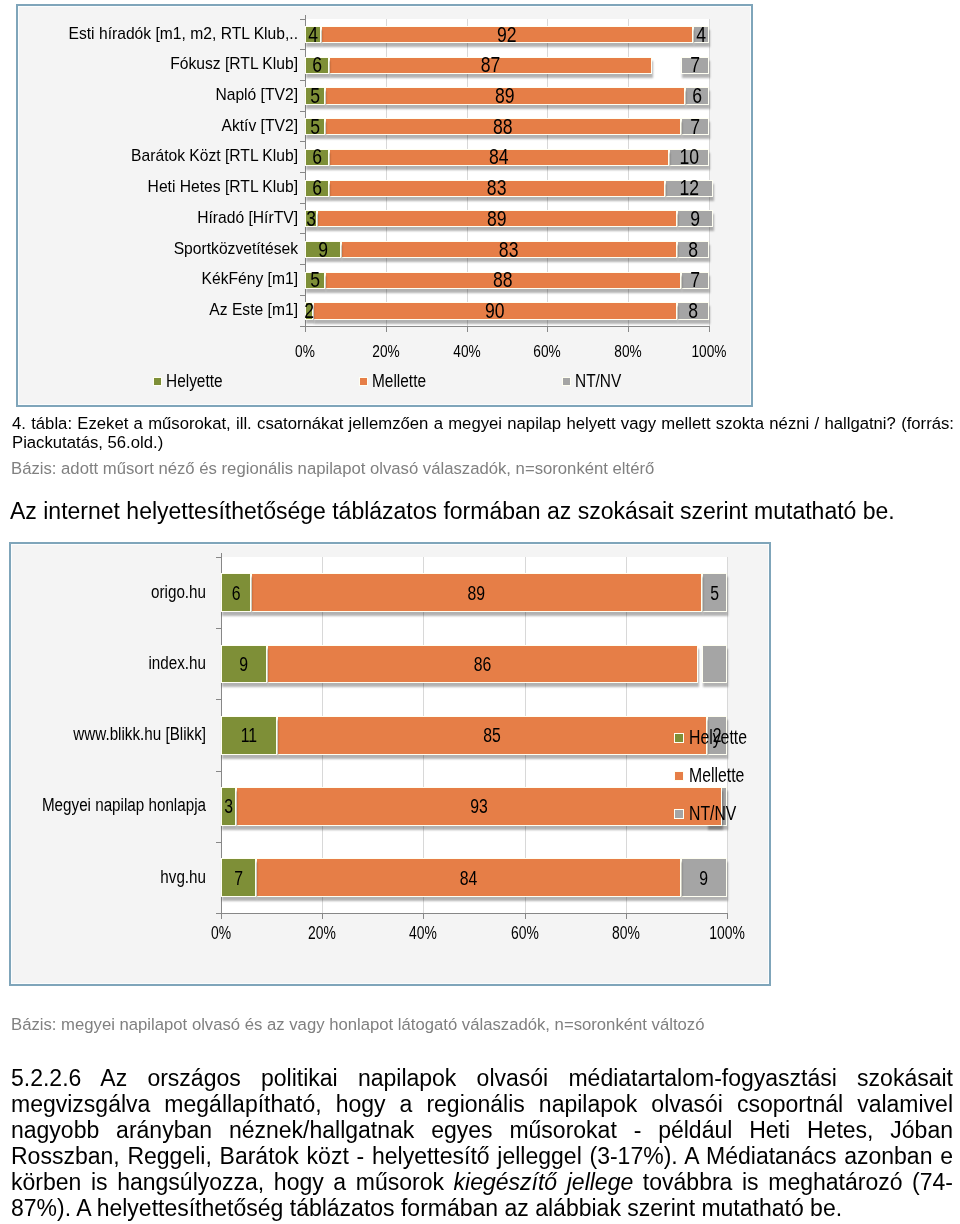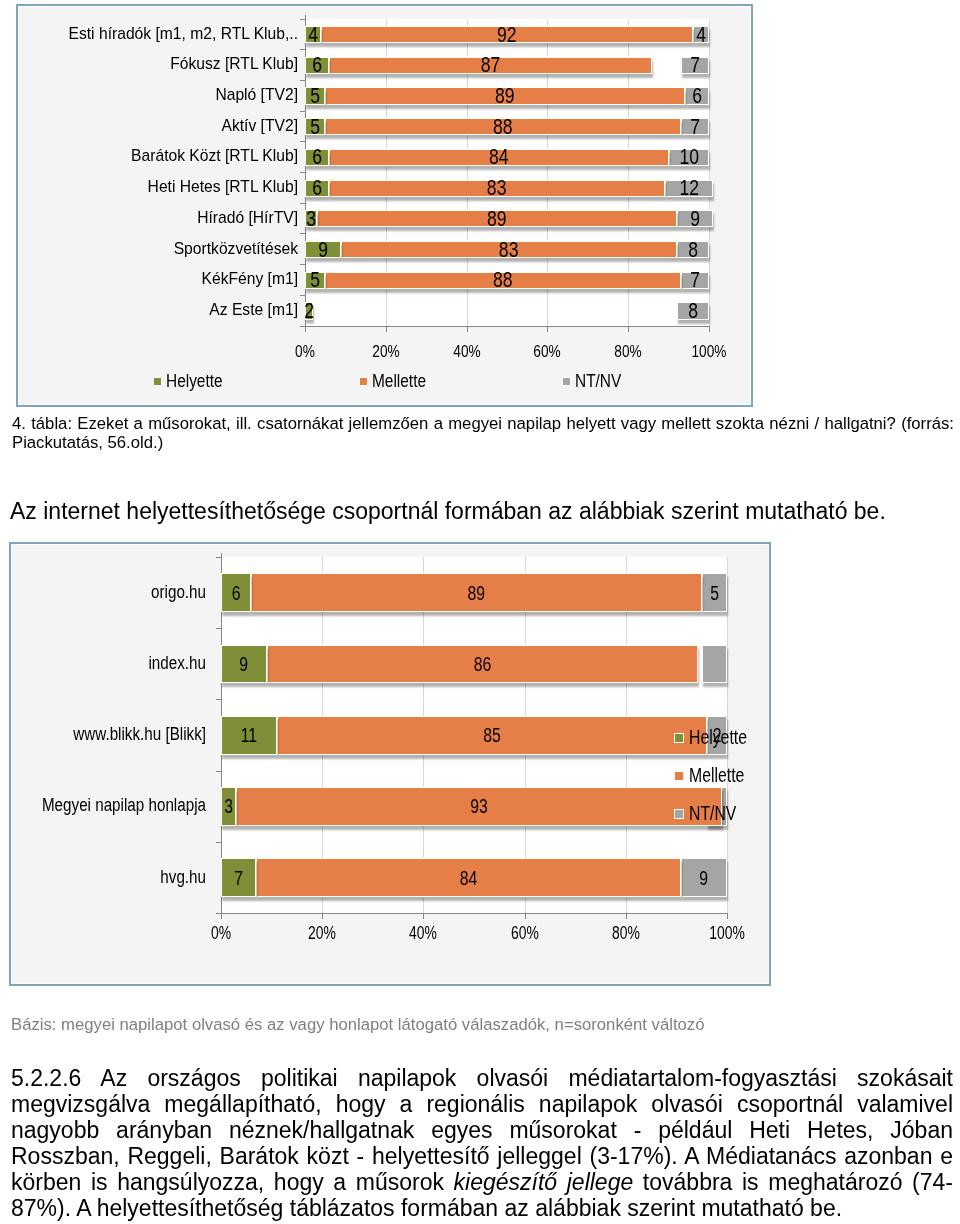--- a/index.html
+++ b/index.html
@@ -142,20 +142,23 @@
         </div>
         <div class="bar" style="left: 20.2px; top: 253.1px; width: 355.52px; height: 17.3px; background: rgb(230, 126, 71); border: 1px solid rgb(255, 255, 242); box-shadow: rgba(0, 0, 0, 0.3) 1px 3.5px 2px; z-index: 9;">
           <span style="font-size: 22px; transform: scaleX(0.8);">88</span>
         </div>
         <div class="bar" style="left: 375.72px; top: 253.1px; width: 28.28px; height: 17.3px; background: rgb(165, 165, 165); border: 1px solid rgb(255, 255, 242); box-shadow: rgba(0, 0, 0, 0.3) 1px 3.5px 2px; z-index: 8;">
           <span style="font-size: 22px; transform: scaleX(0.8);">7</span>
         </div>
         <div class="bar" style="left: 0px; top: 283.8px; width: 8.08px; height: 17.3px; background: rgb(126, 143, 55); border: 1px solid rgb(255, 255, 242); box-shadow: rgba(0, 0, 0, 0.3) 1px 3.5px 2px; z-index: 10;">
           <span style="font-size: 22px; transform: scaleX(0.8);">2</span>
         </div>
+        <div class="bar" style="left: 8.08px; top: 283.8px; width: 363.6px; height: 17.3px; background: rgb(230, 126, 71); border: 1px solid rgb(255, 255, 242); box-shadow: rgba(0, 0, 0, 0.3) 1px 3.5px 2px; z-index: 9;">
+          <span style="font-size: 22px; transform: scaleX(0.8);">90</span>
+        </div>
         <div class="bar" style="left: 371.68px; top: 283.8px; width: 32.32px; height: 17.3px; background: rgb(165, 165, 165); border: 1px solid rgb(255, 255, 242); box-shadow: rgba(0, 0, 0, 0.3) 1px 3.5px 2px; z-index: 8;">
           <span style="font-size: 22px; transform: scaleX(0.8);">8</span>
         </div>
         <div class="ylab" style="font-size: 17px; right: 411px; width: 600px; top: 5.15px; line-height: 20.4px; transform: scaleX(0.92);">Esti híradók [m1, m2, RTL Klub,..</div>
         <div class="ylab" style="font-size: 17px; right: 411px; width: 600px; top: 35.85px; line-height: 20.4px; transform: scaleX(0.92);">Fókusz [RTL Klub]</div>
         <div class="ylab" style="font-size: 17px; right: 411px; width: 600px; top: 66.55px; line-height: 20.4px; transform: scaleX(0.92);">Napló [TV2]</div>
         <div class="ylab" style="font-size: 17px; right: 411px; width: 600px; top: 97.25px; line-height: 20.4px; transform: scaleX(0.92);">Aktív [TV2]</div>
         <div class="ylab" style="font-size: 17px; right: 411px; width: 600px; top: 127.95px; line-height: 20.4px; transform: scaleX(0.92);">Barátok Közt [RTL Klub]</div>
         <div class="ylab" style="font-size: 17px; right: 411px; width: 600px; top: 158.65px; line-height: 20.4px; transform: scaleX(0.92);">Heti Hetes [RTL Klub]</div>
         <div class="ylab" style="font-size: 17px; right: 411px; width: 600px; top: 189.35px; line-height: 20.4px; transform: scaleX(0.92);">Híradó [HírTV]</div>
@@ -177,22 +180,23 @@
           <span style="display: inline-block; transform: scaleX(0.857); transform-origin: 0px 50%;">Mellette</span>
         </div>
         <div class="legitem" style="left: 256.5px; top: 352px; font-size: 18px; line-height: 21.6px; z-index: 50;">
           <span class="legswatch" style="width: 9px; height: 9px; background: rgb(165, 165, 165); border: 1px solid rgb(255, 255, 242); margin-right: 4px;"></span>
           <span style="display: inline-block; transform: scaleX(0.857); transform-origin: 0px 50%;">NT/NV</span>
         </div>
       </div>
   </div>
 
   <div class="cap" style="left:12px;top:414px;width:942px;">4. tábla: Ezeket a műsorokat, ill. csatornákat jellemzően a megyei napilap helyett vagy mellett szokta nézni / hallgatni? (forrás: Piackutatás, 56.old.)</div>
-
-  <div class="lead" style="left:10px;top:498px;width:942px;">Az internet helyettesíthetősége csoportnál formában az alábbiak szerint mutatható be.</div>
+  <div class="basis" style="left:11px;top:459px;width:942px;">Bázis: adott műsort néző és regionális napilapot olvasó válaszadók, n=soronként eltérő</div>
+
+  <div class="lead" style="left:10px;top:498px;width:942px;">Az internet helyettesíthetősége táblázatos formában az szokásait szerint mutatható be.</div>
 
   <div class="chartbox" style="left:8.5px;top:541.5px;width:762.5px;height:444.5px;">
     <div class="plot" id="plot2" style="left:210.5px;top:13.5px;width:506px;height:356px;">
         <div class="gridline" style="left: 101.2px; top: 0px; height: 356px;"></div>
         <div class="gridline" style="left: 202.4px; top: 0px; height: 356px;"></div>
         <div class="gridline" style="left: 303.6px; top: 0px; height: 356px;"></div>
         <div class="gridline" style="left: 404.8px; top: 0px; height: 356px;"></div>
         <div class="gridline" style="left: 506px; top: 0px; height: 356px;"></div>
         <div class="axisline" style="left: 0px; top: -4px; width: 1px; height: 366px;"></div>
         <div class="axisline" style="left: 0px; top: 356px; width: 507px; height: 1px;"></div>

